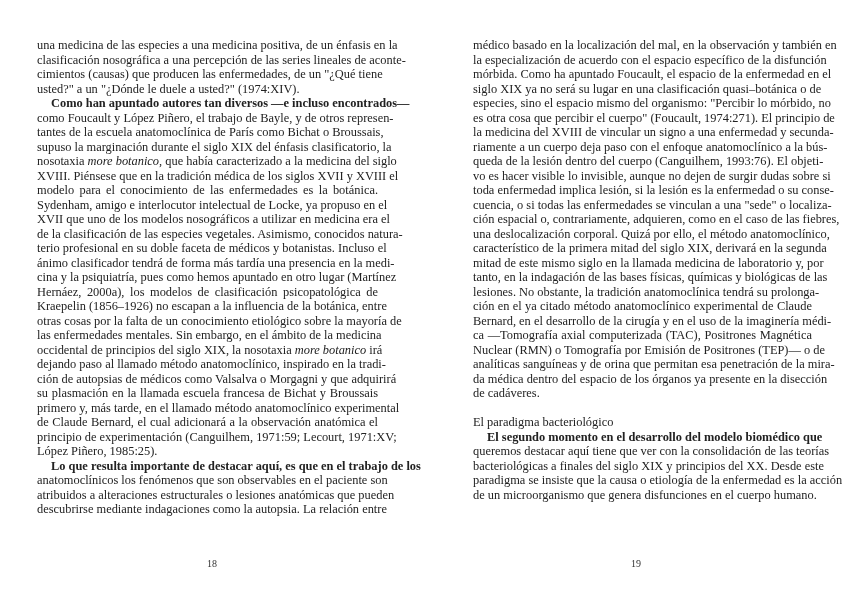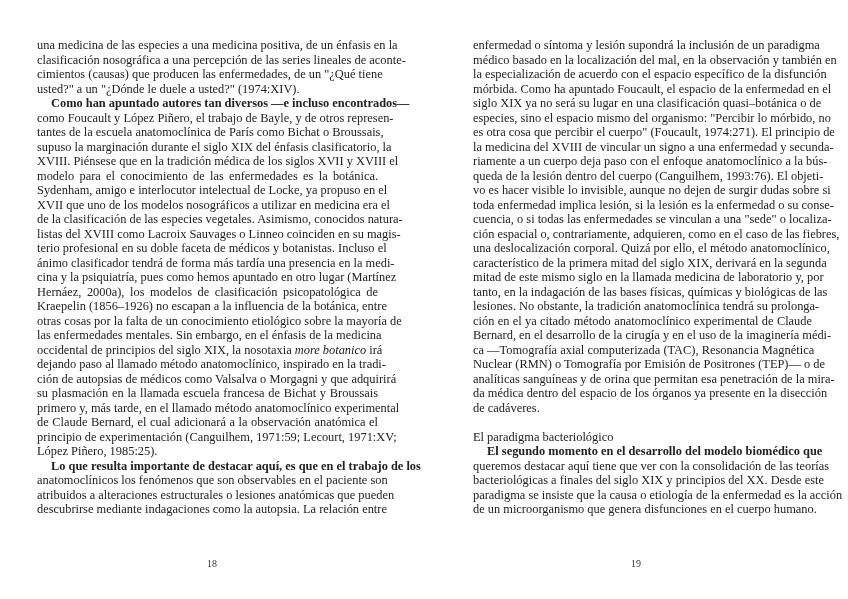--- a/index.html
+++ b/index.html
@@ -30,33 +30,33 @@
         <span class="line">una medicina de las especies a una medicina positiva, de un énfasis en la</span>
         <span class="line">clasificación nosográfica a una percepción de las series lineales de aconte-</span>
         <span class="line">cimientos (causas) que producen las enfermedades, de un "¿Qué tiene</span>
         <span class="line last">usted?" a un "¿Dónde le duele a usted?" (1974:XIV).</span>
       </div>
       <div>
         <span class="line indent">Como han apuntado autores tan diversos —e incluso encontrados—</span>
         <span class="line">como Foucault y López Piñero, el trabajo de Bayle, y de otros represen-</span>
         <span class="line">tantes de la escuela anatomoclínica de París como Bichat o Broussais,</span>
         <span class="line">supuso la marginación durante el siglo XIX del énfasis clasificatorio, la</span>
+        <span class="line">nosotaxia <em>more botanico</em>, que había caracterizado a la medicina del siglo</span>
         <span class="line">XVIII. Piénsese que en la tradición médica de los siglos XVII y XVIII el</span>
         <span class="line">modelo para el conocimiento de las enfermedades es la botánica.</span>
         <span class="line">Sydenham, amigo e interlocutor intelectual de Locke, ya propuso en el</span>
         <span class="line">XVII que uno de los modelos nosográficos a utilizar en medicina era el</span>
         <span class="line">de la clasificación de las especies vegetales. Asimismo, conocidos natura-</span>
-        <span class="line">listas del XVIII como Lacroix Sauvages o Linneo coinciden en su magis-</span>
         <span class="line">terio profesional en su doble faceta de médicos y botanistas. Incluso el</span>
         <span class="line">ánimo clasificador tendrá de forma más tardía una presencia en la medi-</span>
         <span class="line">cina y la psiquiatría, pues como hemos apuntado en otro lugar (Martínez</span>
         <span class="line">Hernáez, 2000a), los modelos de clasificación psicopatológica de</span>
         <span class="line">Kraepelin (1856–1926) no escapan a la influencia de la botánica, entre</span>
         <span class="line">otras cosas por la falta de un conocimiento etiológico sobre la mayoría de</span>
-        <span class="line">las enfermedades mentales. Sin embargo, en el énfasis de la medicina</span>
+        <span class="line">las enfermedades mentales. Sin embargo, en el ámbito de la medicina</span>
         <span class="line">occidental de principios del siglo XIX, la nosotaxia <em>more botanico</em> irá</span>
         <span class="line">dejando paso al llamado método anatomoclínico, inspirado en la tradi-</span>
         <span class="line">ción de autopsias de médicos como Valsalva o Morgagni y que adquirirá</span>
         <span class="line">su plasmación en la llamada escuela francesa de Bichat y Broussais</span>
         <span class="line">primero y, más tarde, en el llamado método anatomoclínico experimental</span>
         <span class="line">de Claude Bernard, el cual adicionará a la observación anatómica el</span>
         <span class="line">principio de experimentación (Canguilhem, 1971:59; Lecourt, 1971:XV;</span>
         <span class="line last">López Piñero, 1985:25).</span>
       </div>
       <div>
@@ -65,42 +65,41 @@
         <span class="line">atribuidos a alteraciones estructurales o lesiones anatómicas que pueden</span>
         <span class="line">descubrirse mediante indagaciones como la autopsia. La relación entre</span>
       </div>
     </div>
   <div class="folio">18</div>
 </div>
 
 <div class="page right">
   <div class="text" id="right-body">
       <div>
-        <span class="line">enfermedad o síntoma y lesión supondrá la inclusión de un paradigma</span>
         <span class="line">médico basado en la localización del mal, en la observación y también en</span>
         <span class="line">la especialización de acuerdo con el espacio específico de la disfunción</span>
         <span class="line">mórbida. Como ha apuntado Foucault, el espacio de la enfermedad en el</span>
         <span class="line">siglo XIX ya no será su lugar en una clasificación quasi–botánica o de</span>
         <span class="line">especies, sino el espacio mismo del organismo: "Percibir lo mórbido, no</span>
         <span class="line">es otra cosa que percibir el cuerpo" (Foucault, 1974:271). El principio de</span>
         <span class="line">la medicina del XVIII de vincular un signo a una enfermedad y secunda-</span>
         <span class="line">riamente a un cuerpo deja paso con el enfoque anatomoclínico a la bús-</span>
         <span class="line">queda de la lesión dentro del cuerpo (Canguilhem, 1993:76). El objeti-</span>
         <span class="line">vo es hacer visible lo invisible, aunque no dejen de surgir dudas sobre si</span>
         <span class="line">toda enfermedad implica lesión, si la lesión es la enfermedad o su conse-</span>
         <span class="line">cuencia, o si todas las enfermedades se vinculan a una "sede" o localiza-</span>
         <span class="line">ción espacial o, contrariamente, adquieren, como en el caso de las fiebres,</span>
         <span class="line">una deslocalización corporal. Quizá por ello, el método anatomoclínico,</span>
         <span class="line">característico de la primera mitad del siglo XIX, derivará en la segunda</span>
         <span class="line">mitad de este mismo siglo en la llamada medicina de laboratorio y, por</span>
         <span class="line">tanto, en la indagación de las bases físicas, químicas y biológicas de las</span>
         <span class="line">lesiones. No obstante, la tradición anatomoclínica tendrá su prolonga-</span>
         <span class="line">ción en el ya citado método anatomoclínico experimental de Claude</span>
         <span class="line">Bernard, en el desarrollo de la cirugía y en el uso de la imaginería médi-</span>
-        <span class="line">ca —Tomografía axial computerizada (TAC), Resonancia Magnética</span>
+        <span class="line">ca —Tomografía axial computerizada (TAC), Positrones Magnética</span>
         <span class="line">Nuclear (RMN) o Tomografía por Emisión de Positrones (TEP)— o de</span>
         <span class="line">analíticas sanguíneas y de orina que permitan esa penetración de la mira-</span>
         <span class="line">da médica dentro del espacio de los órganos ya presente en la disección</span>
         <span class="line last">de cadáveres.</span>
       </div>
       <span class="gap"></span>
       <span class="heading">El paradigma bacteriológico</span>
       <div>
         <span class="line indent">El segundo momento en el desarrollo del modelo biomédico que</span>
         <span class="line">queremos destacar aquí tiene que ver con la consolidación de las teorías</span>

